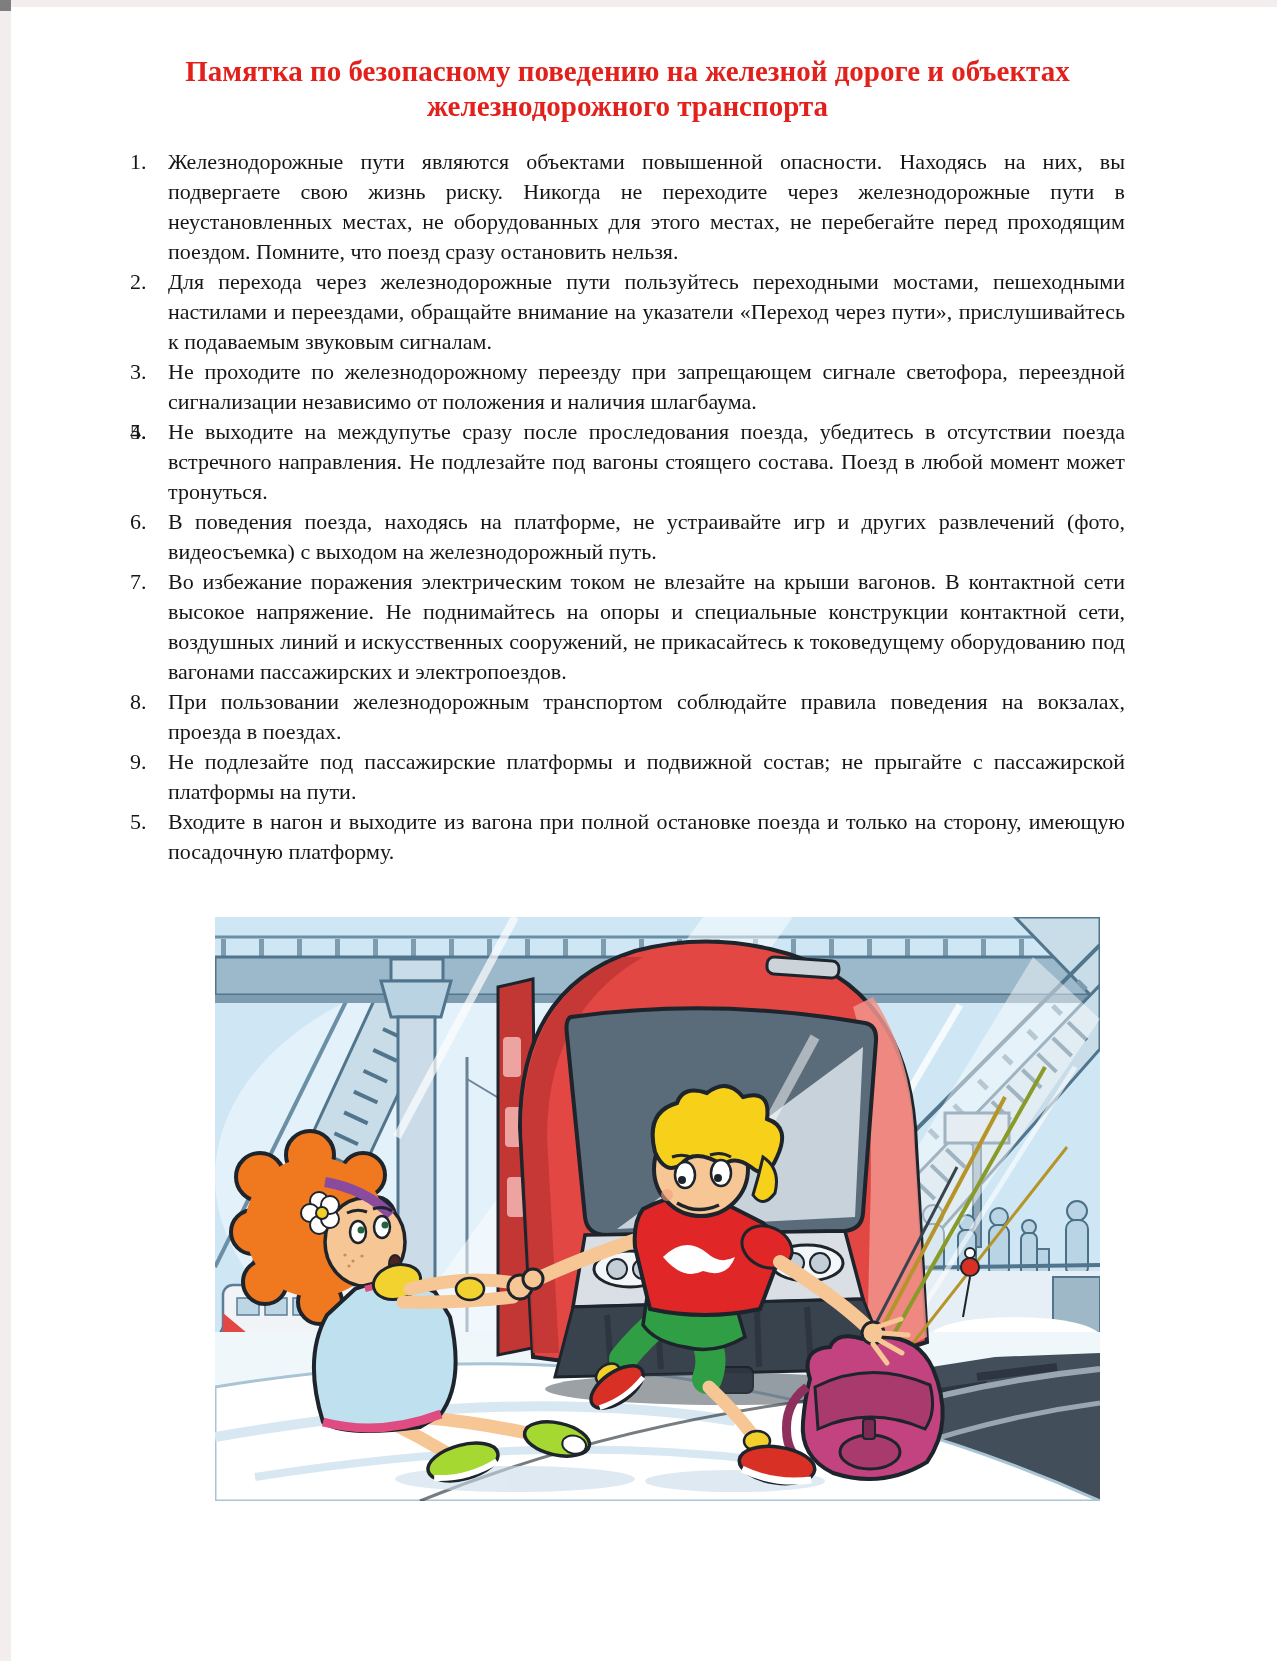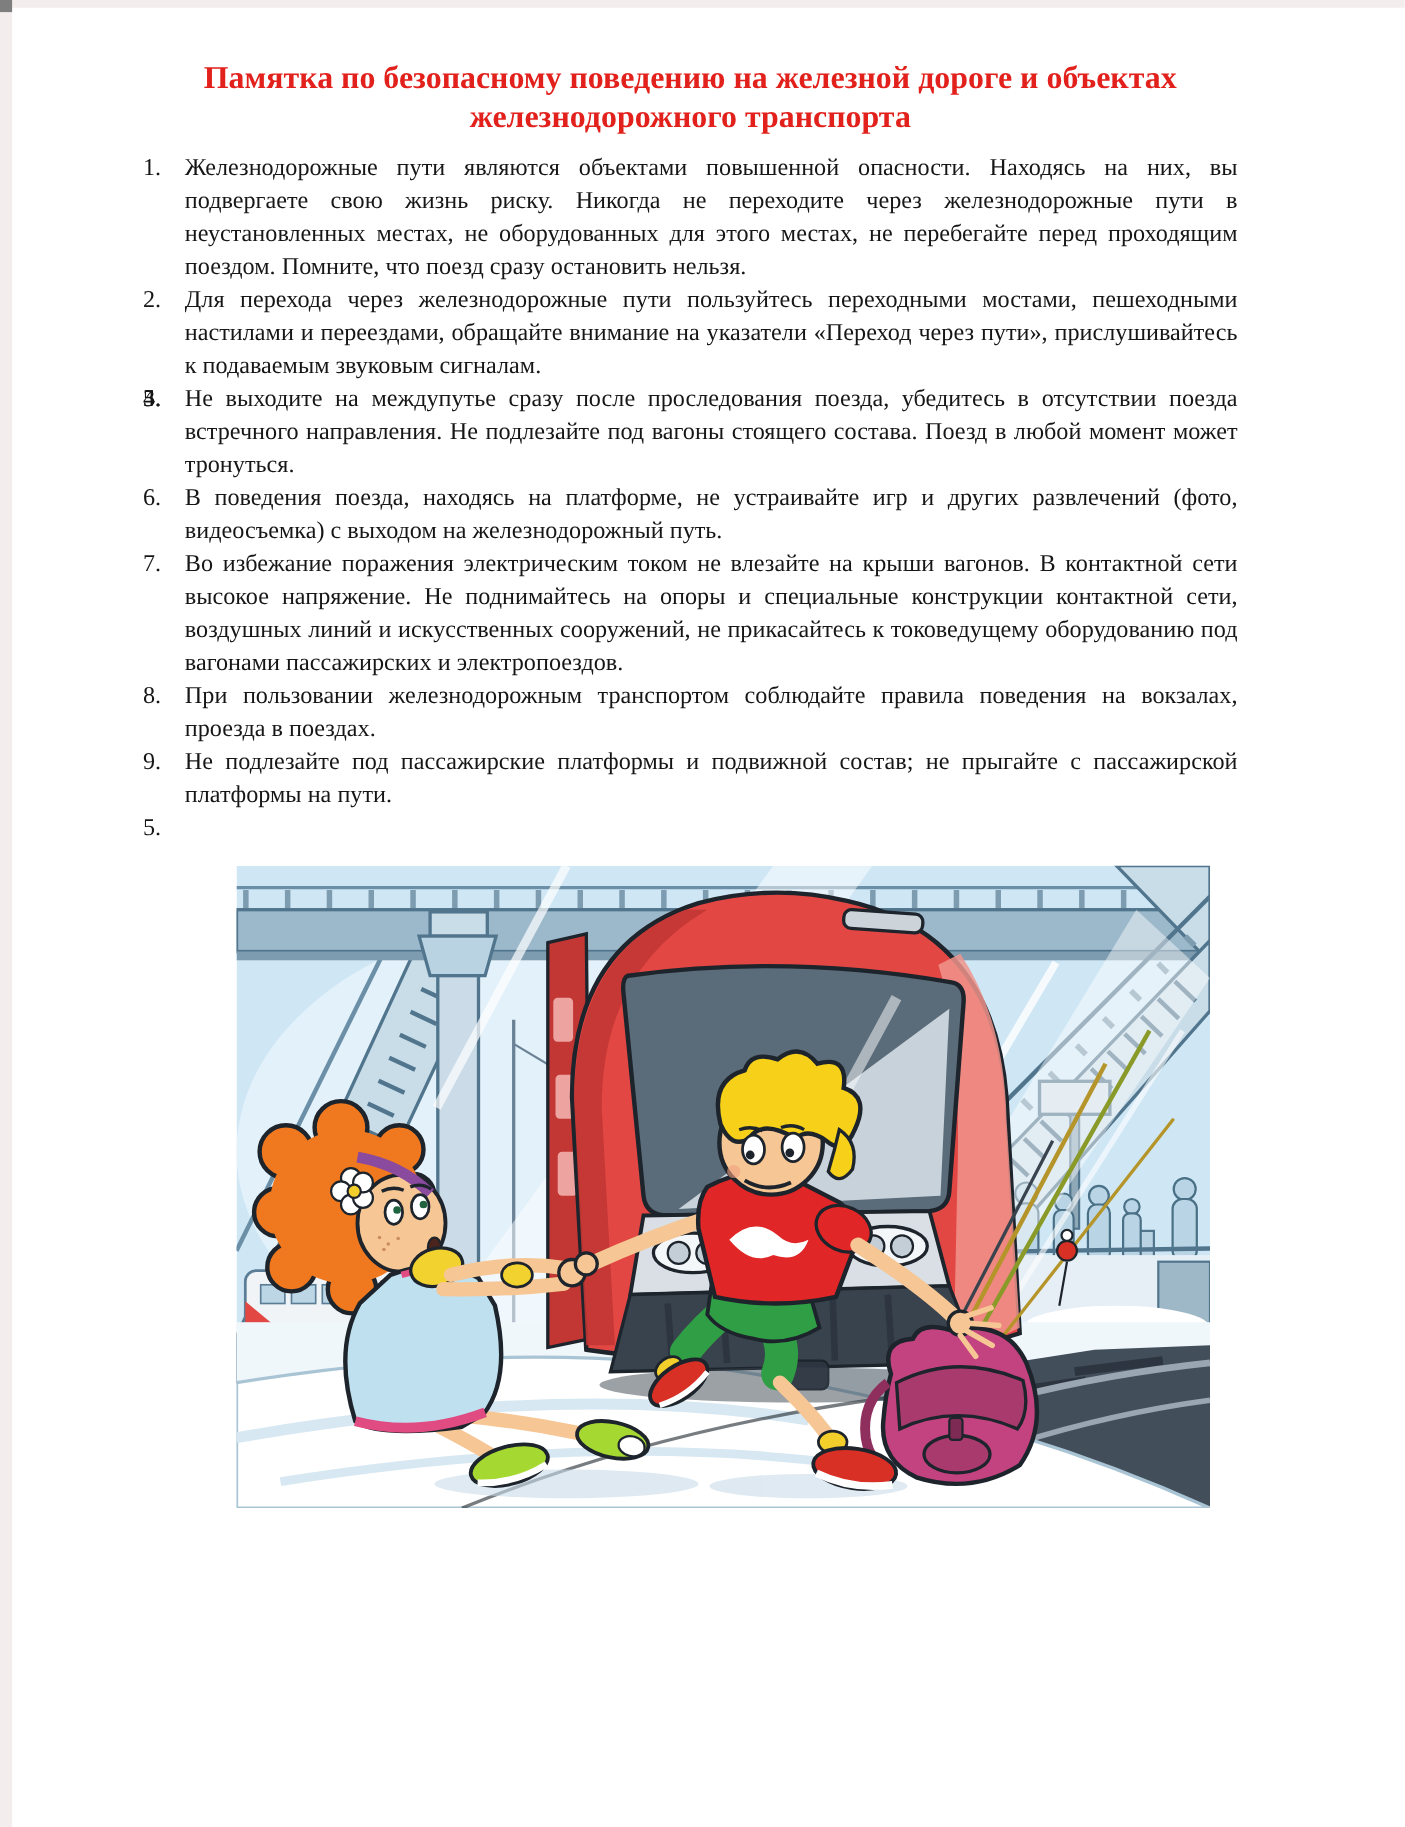--- a/index.html
+++ b/index.html
@@ -6,21 +6,21 @@
   body{
     width:1277px;height:1661px;position:relative;background:#ffffff;
     font-family:"Liberation Serif", serif;color:#161616;overflow:hidden;
   }
   .edge-top{position:absolute;left:0;top:0;width:100%;height:7px;background:#f4eded;}
   .edge-left{position:absolute;left:0;top:0;width:11px;height:100%;background:#f3eded;}
   .corner-artifact{position:absolute;left:0;top:0;width:11px;height:11px;background:#7e7e7e;}
   .content{position:relative;padding:54px 152px 0 130px;}
   .title{
     font-size:29px;font-weight:bold;text-align:center;line-height:1.2;
-    margin:0 auto 13px auto;max-width:1015px;
+    margin:0 auto 23px auto;max-width:1015px;
   }
   ol.rules{list-style:none;margin:0;padding:0;font-size:22px;line-height:30px;
     text-align:justify;text-justify:inter-word;hyphens:none;}
   ol.rules li{position:relative;padding-left:38px;}
   ol.rules .num{position:absolute;left:0;top:0;white-space:nowrap;}
   figure.illustration{margin:50px 0 0 85px;width:885px;height:584px;padding:0;}
   figure.illustration svg{display:block;width:885px;height:584px;}
 </style>
 </head>
 <body>
@@ -38,20 +38,21 @@
   <li>
       <span class="num">1.</span>
       <span class="txt">Железнодорожные пути являются объектами повышенной опасности. Находясь на них, вы подвергаете свою жизнь риску. Никогда не переходите через железнодорожные пути в неустановленных местах, не оборудованных для этого местах, не перебегайте перед проходящим поездом. Помните, что поезд сразу остановить нельзя.</span>
     </li>
       <li>
       <span class="num">2.</span>
       <span class="txt">Для перехода через железнодорожные пути пользуйтесь переходными мостами, пешеходными настилами и переездами, обращайте внимание на указатели «Переход через пути», прислушивайтесь к подаваемым звуковым сигналам.</span>
     </li>
       <li>
       <span class="num">3.</span>
+      <span class="txt">Не проходите по железнодорожному переезду при запрещающем сигнале светофора, переездной сигнализации независимо от положения и наличия шлагбаума.</span>
     </li>
       <li>
       <span class="num">4.</span>
     </li>
       <li>
       <span class="num">5.</span>
       <span class="txt">Не выходите на междупутье сразу после проследования поезда, убедитесь в отсутствии поезда встречного направления. Не подлезайте под вагоны стоящего состава. Поезд в любой момент может тронуться.</span>
     </li>
       <li>
       <span class="num">6.</span>
@@ -64,20 +65,21 @@
       <li>
       <span class="num">8.</span>
       <span class="txt">При пользовании железнодорожным транспортом соблюдайте правила поведения на вокзалах, проезда в поездах.</span>
     </li>
       <li>
       <span class="num">9.</span>
       <span class="txt">Не подлезайте под пассажирские платформы и подвижной состав; не прыгайте с пассажирской платформы на пути.</span>
     </li>
       <li>
       <span class="num">5.</span>
+      <span class="txt">Входите в нагон и выходите из вагона при полной остановке поезда и только на сторону, имеющую посадочную платформу.</span>
     </li>
     </ol>
 
   <figure class="illustration">
     <svg viewBox="0 0 885 584" xmlns="http://www.w3.org/2000/svg">
 
       <g>
         <rect x="0" y="0" width="885" height="584" fill="#cfe7f5"></rect>
         <ellipse cx="330" cy="260" rx="330" ry="220" fill="#e3f1fa"></ellipse>
       </g>

